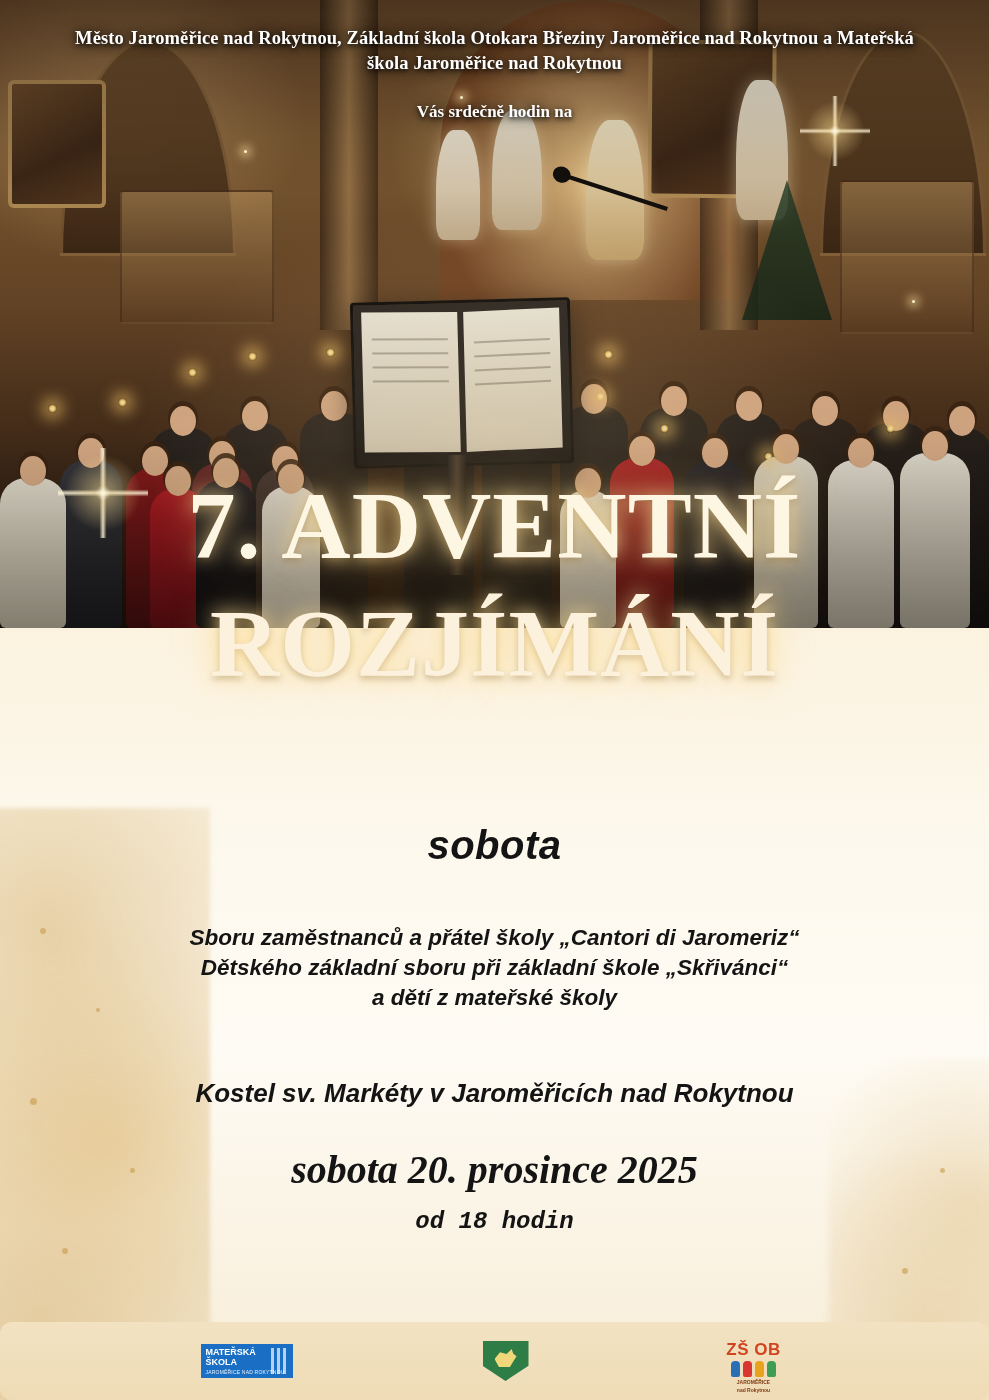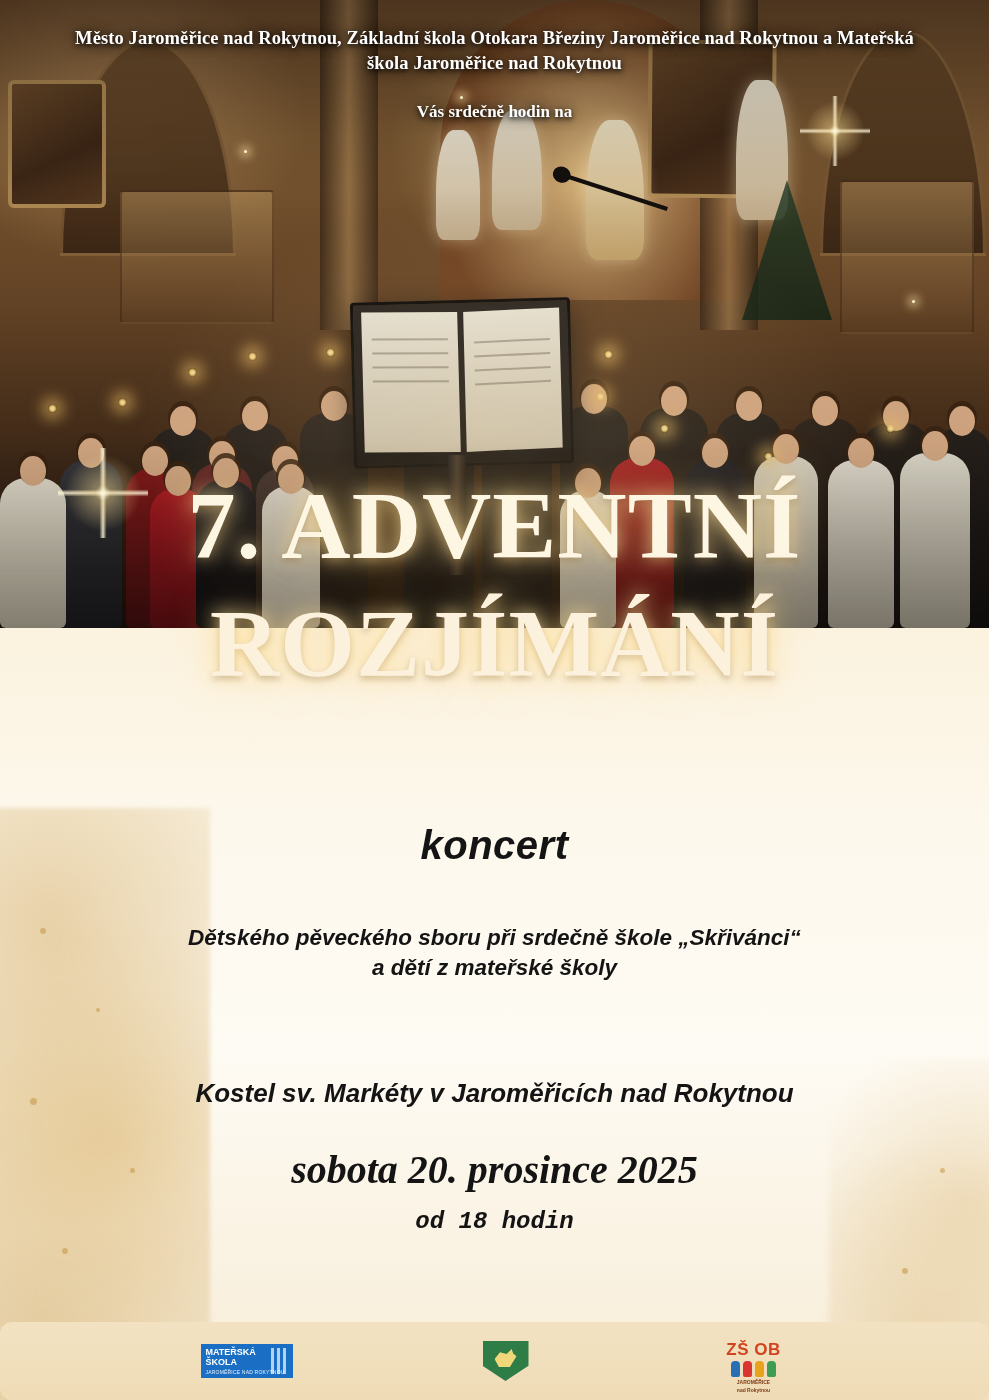--- a/index.html
+++ b/index.html
@@ -612,24 +612,25 @@
 
     <div class="dot" style="left:40px; top:300px; width:6px; height:6px;"></div>
     <div class="dot" style="left:96px; top:380px; width:4px; height:4px;"></div>
     <div class="dot" style="left:30px; top:470px; width:7px; height:7px;"></div>
     <div class="dot" style="left:130px; top:540px; width:5px; height:5px;"></div>
     <div class="dot" style="left:62px; top:620px; width:6px; height:6px;"></div>
     <div class="dot" style="left:940px; top:540px; width:5px; height:5px;"></div>
     <div class="dot" style="left:902px; top:640px; width:6px; height:6px;"></div>
 
     <div class="content">
-      <div class="koncert">koncert</div>
+      <div class="koncert">sobota</div>
 
       <div class="ensembles">
-        <div>Dětského pěveckého sboru při srdečně škole „Skřivánci“</div>
+        <div>Sboru zaměstnanců a přátel školy „Cantori di Jaromeriz“</div>
+        <div>Dětského základní sboru při základní škole „Skřivánci“</div>
         <div>a dětí z mateřské školy</div>
       </div>
 
       <div class="venue">Kostel sv. Markéty v Jaroměřicích nad Rokytnou</div>
       <div class="date">sobota 20. prosince 2025</div>
       <div class="time">od 18 hodin</div>
     </div>
   </div>
 
   <div class="title-wrap">

